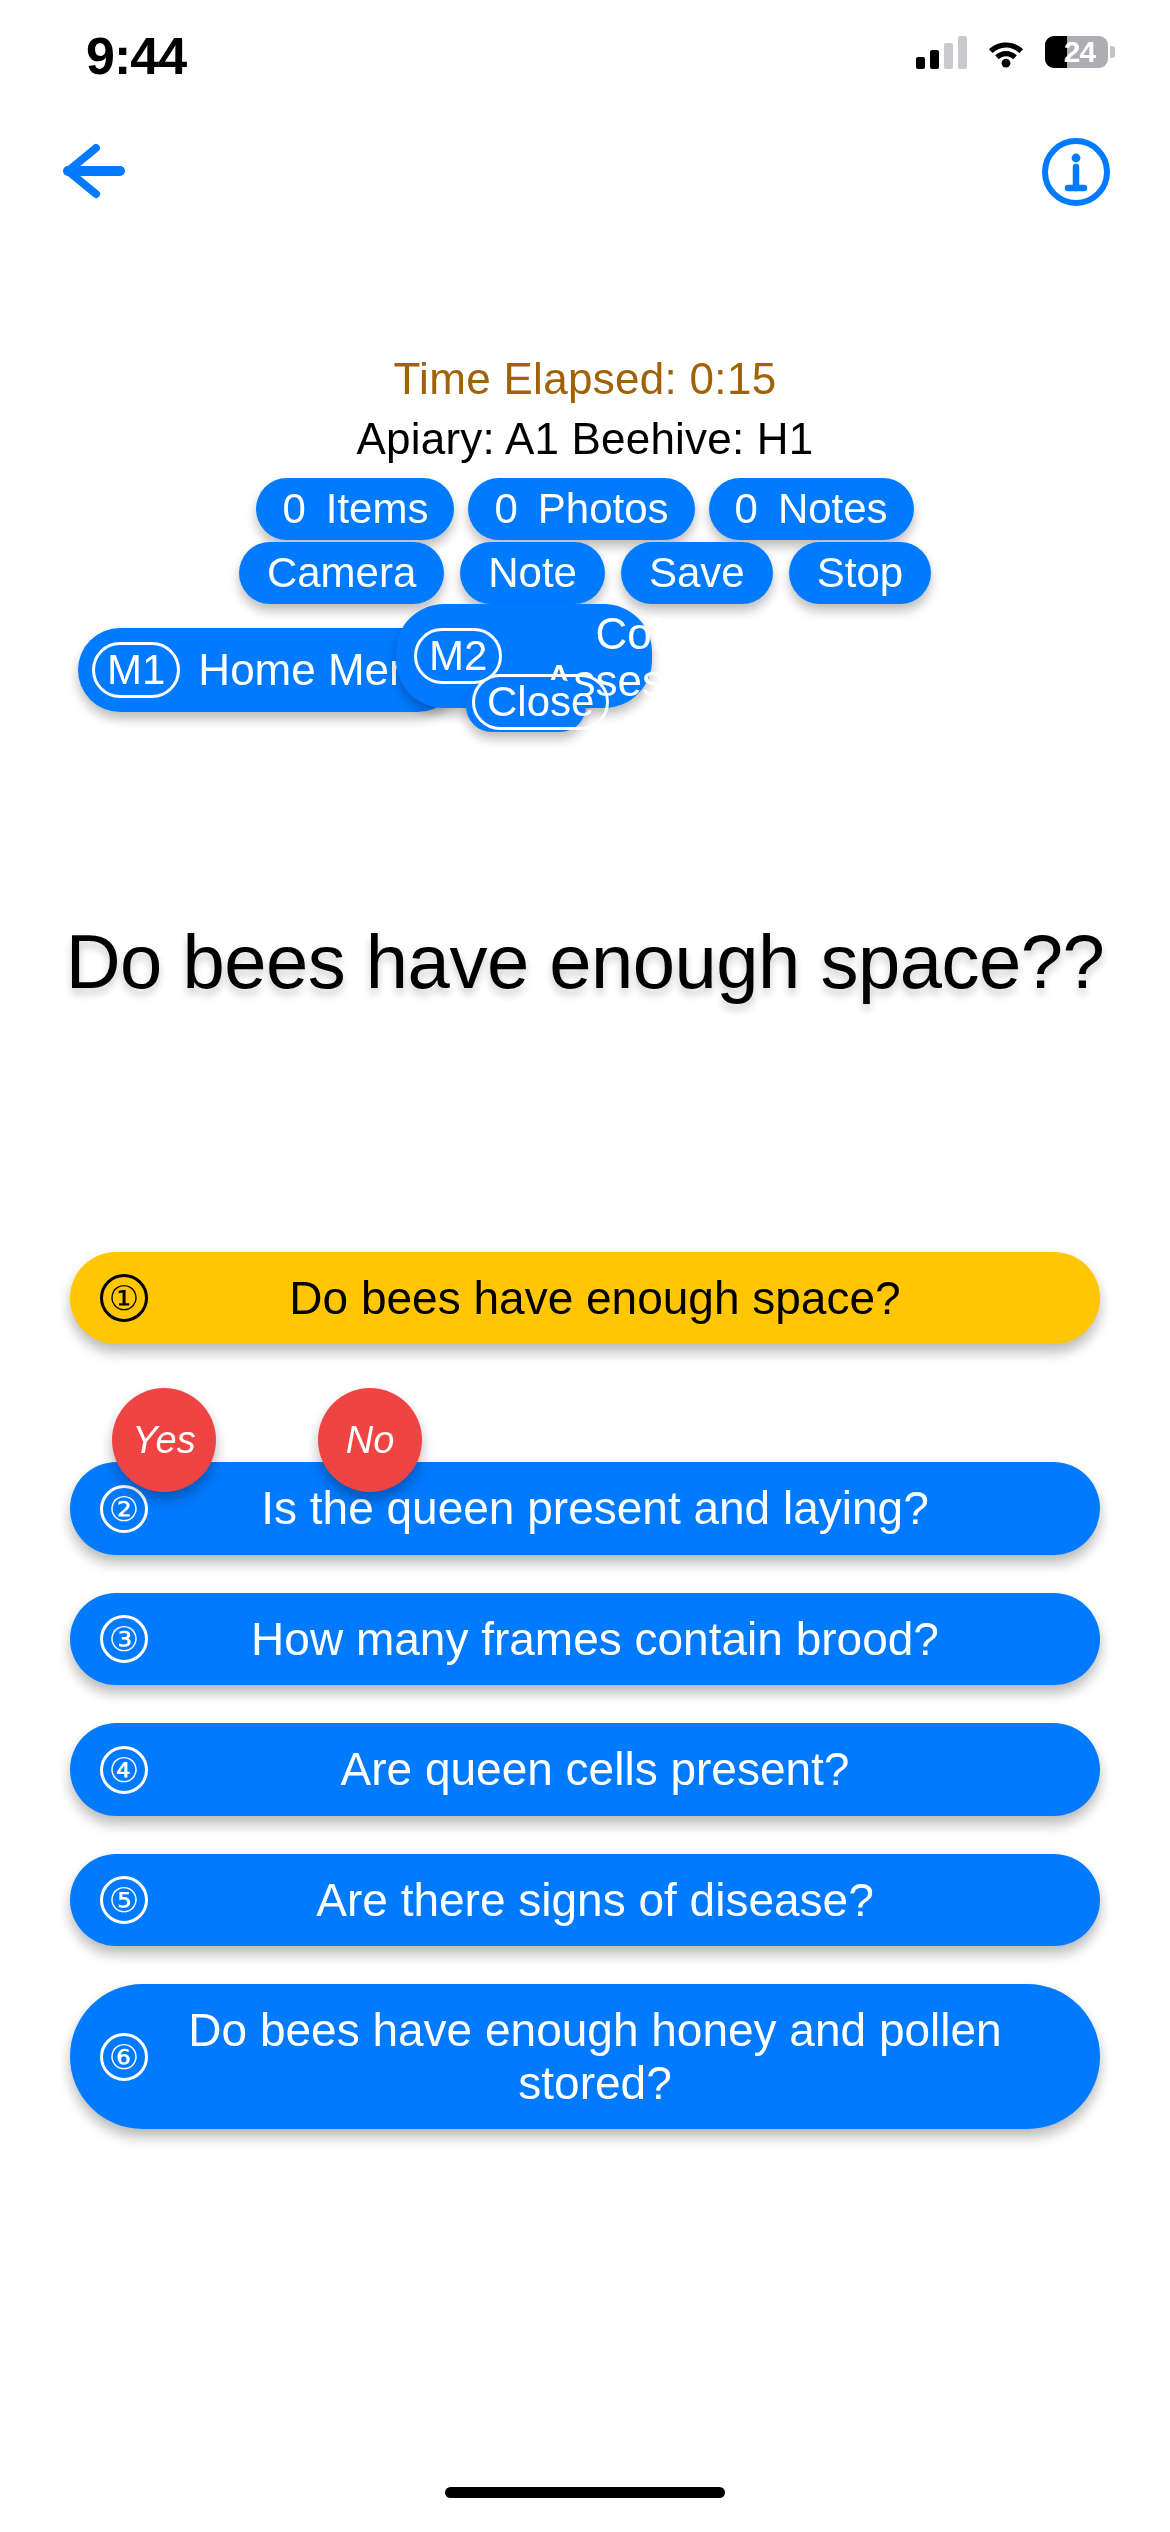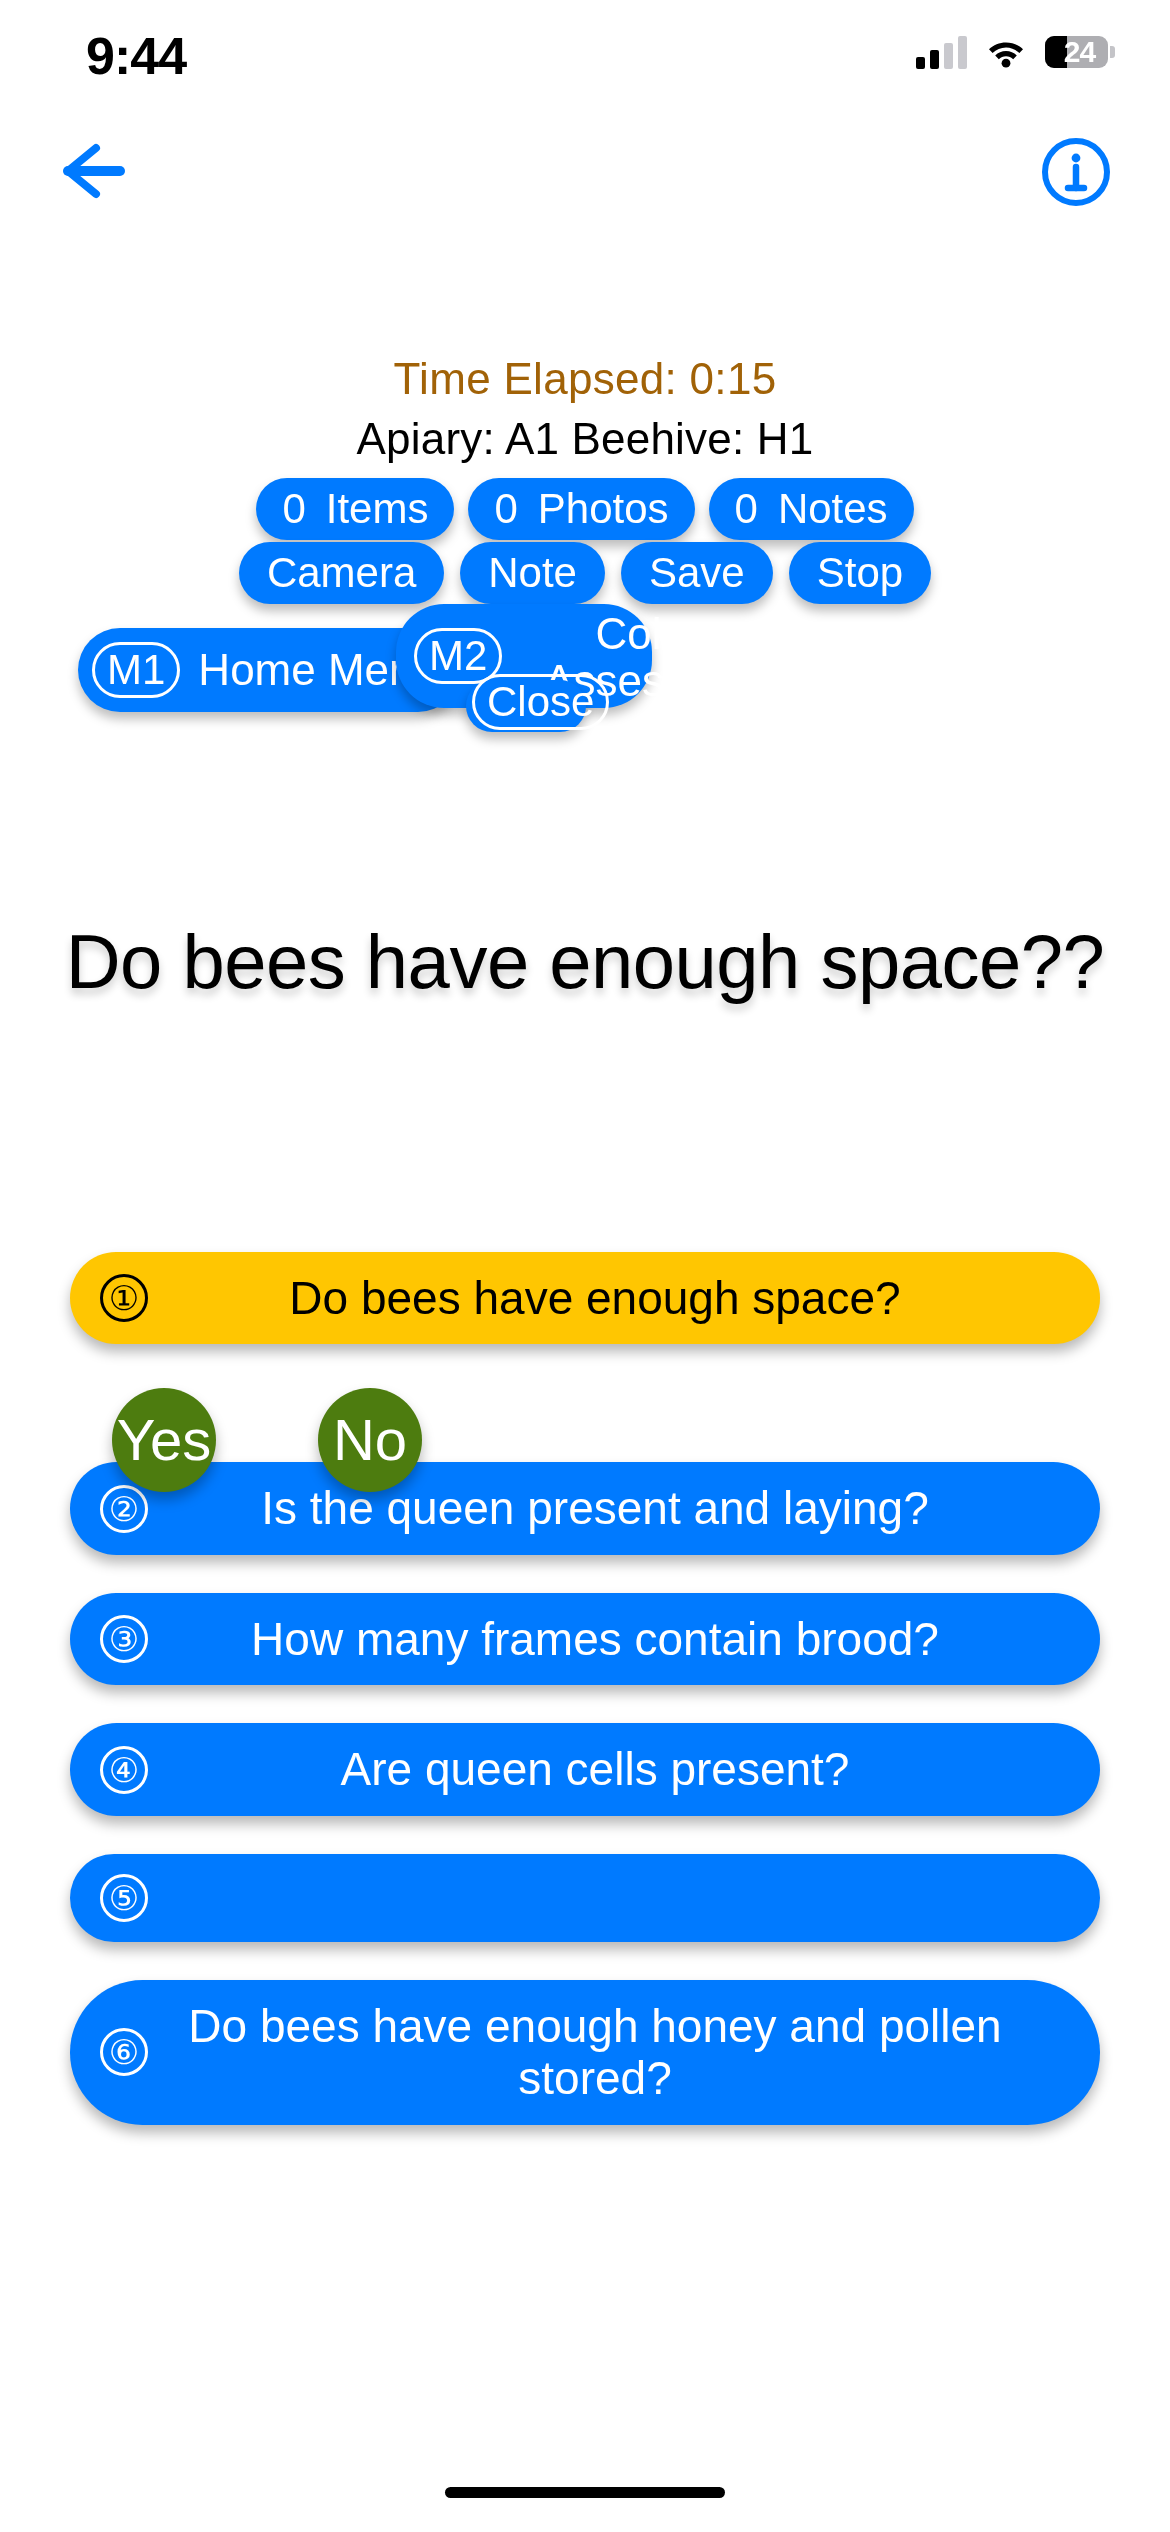--- a/index.html
+++ b/index.html
@@ -157,24 +157,25 @@
 
   .spacer-yn{ height:118px; }
   .gap{ height:38px; }
 
   
   .ynrow{
     position:absolute; top:1388px; left:0; width:1170px; height:104px;
   }
   .yn{
     position:absolute; width:104px; height:104px; border-radius:50%;
-    background:#4d7c0f; color:#fff;
+    background:#ef4444; color:#fff;
     display:flex; align-items:center; justify-content:center;
-    font-size:58px; line-height:1;
+    font-size:38px; line-height:1;
     box-shadow:0 8px 13px rgba(0,0,0,.28);
+    font-style:italic;
   }
   .yn.yes{ left:112px; }
   .yn.no{  left:318px; }
 
   
   .home-ind{
     position:absolute; bottom:34px; left:50%; transform:translateX(-50%);
     width:280px; height:11px; border-radius:999px; background:#000;
   }
 </style>
@@ -292,20 +293,21 @@
 
     <div class="qrow">
       <span class="circnum">④</span>
       <span class="qtext">Are queen cells present?</span>
     </div>
 
     <div class="gap"></div>
 
     <div class="qrow">
       <span class="circnum">⑤</span>
+      <span class="qtext">Are there signs of disease?</span>
     </div>
 
     <div class="gap"></div>
 
     <div class="qrow tall">
       <span class="circnum">⑥</span>
       <span class="qtext">Do bees have enough honey and pollen stored?</span>
     </div>
 
   </div>

